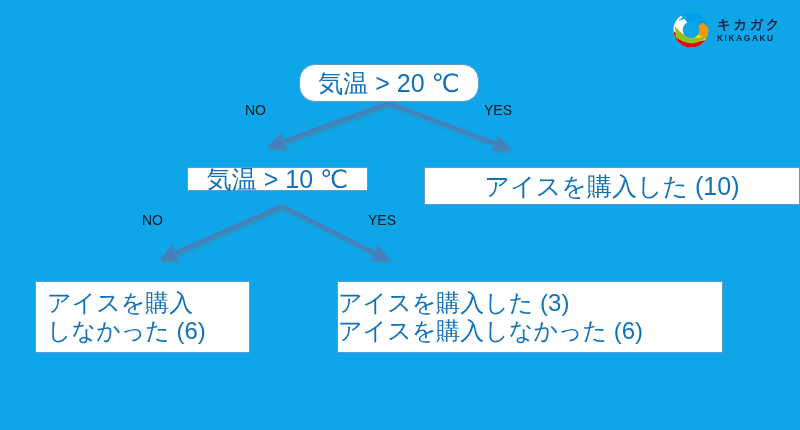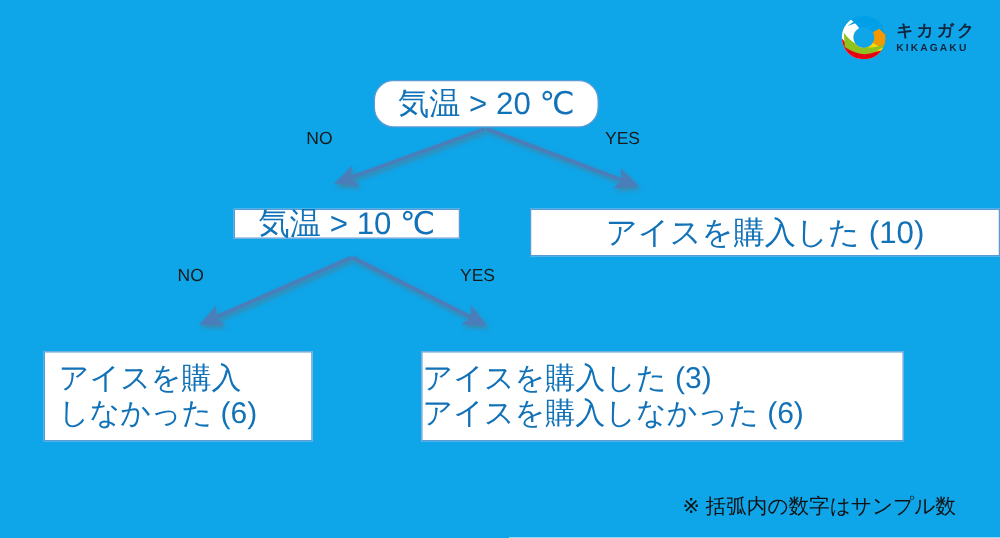--- a/index.html
+++ b/index.html
@@ -220,15 +220,14 @@
   <div class="node" id="node-notbought6">
     <span class="line">アイスを購入</span>
     <span class="line">しなかった (6)</span>
   </div>
 
   <div class="node" id="node-mixed">
     <span class="line">アイスを購入した (3)</span>
     <span class="line">アイスを購入しなかった (6)</span>
   </div>
 
-  <div id="footnote">※ 括弧内の数字はサンプル数</div>
 
 </div>
 
 </body></html>

